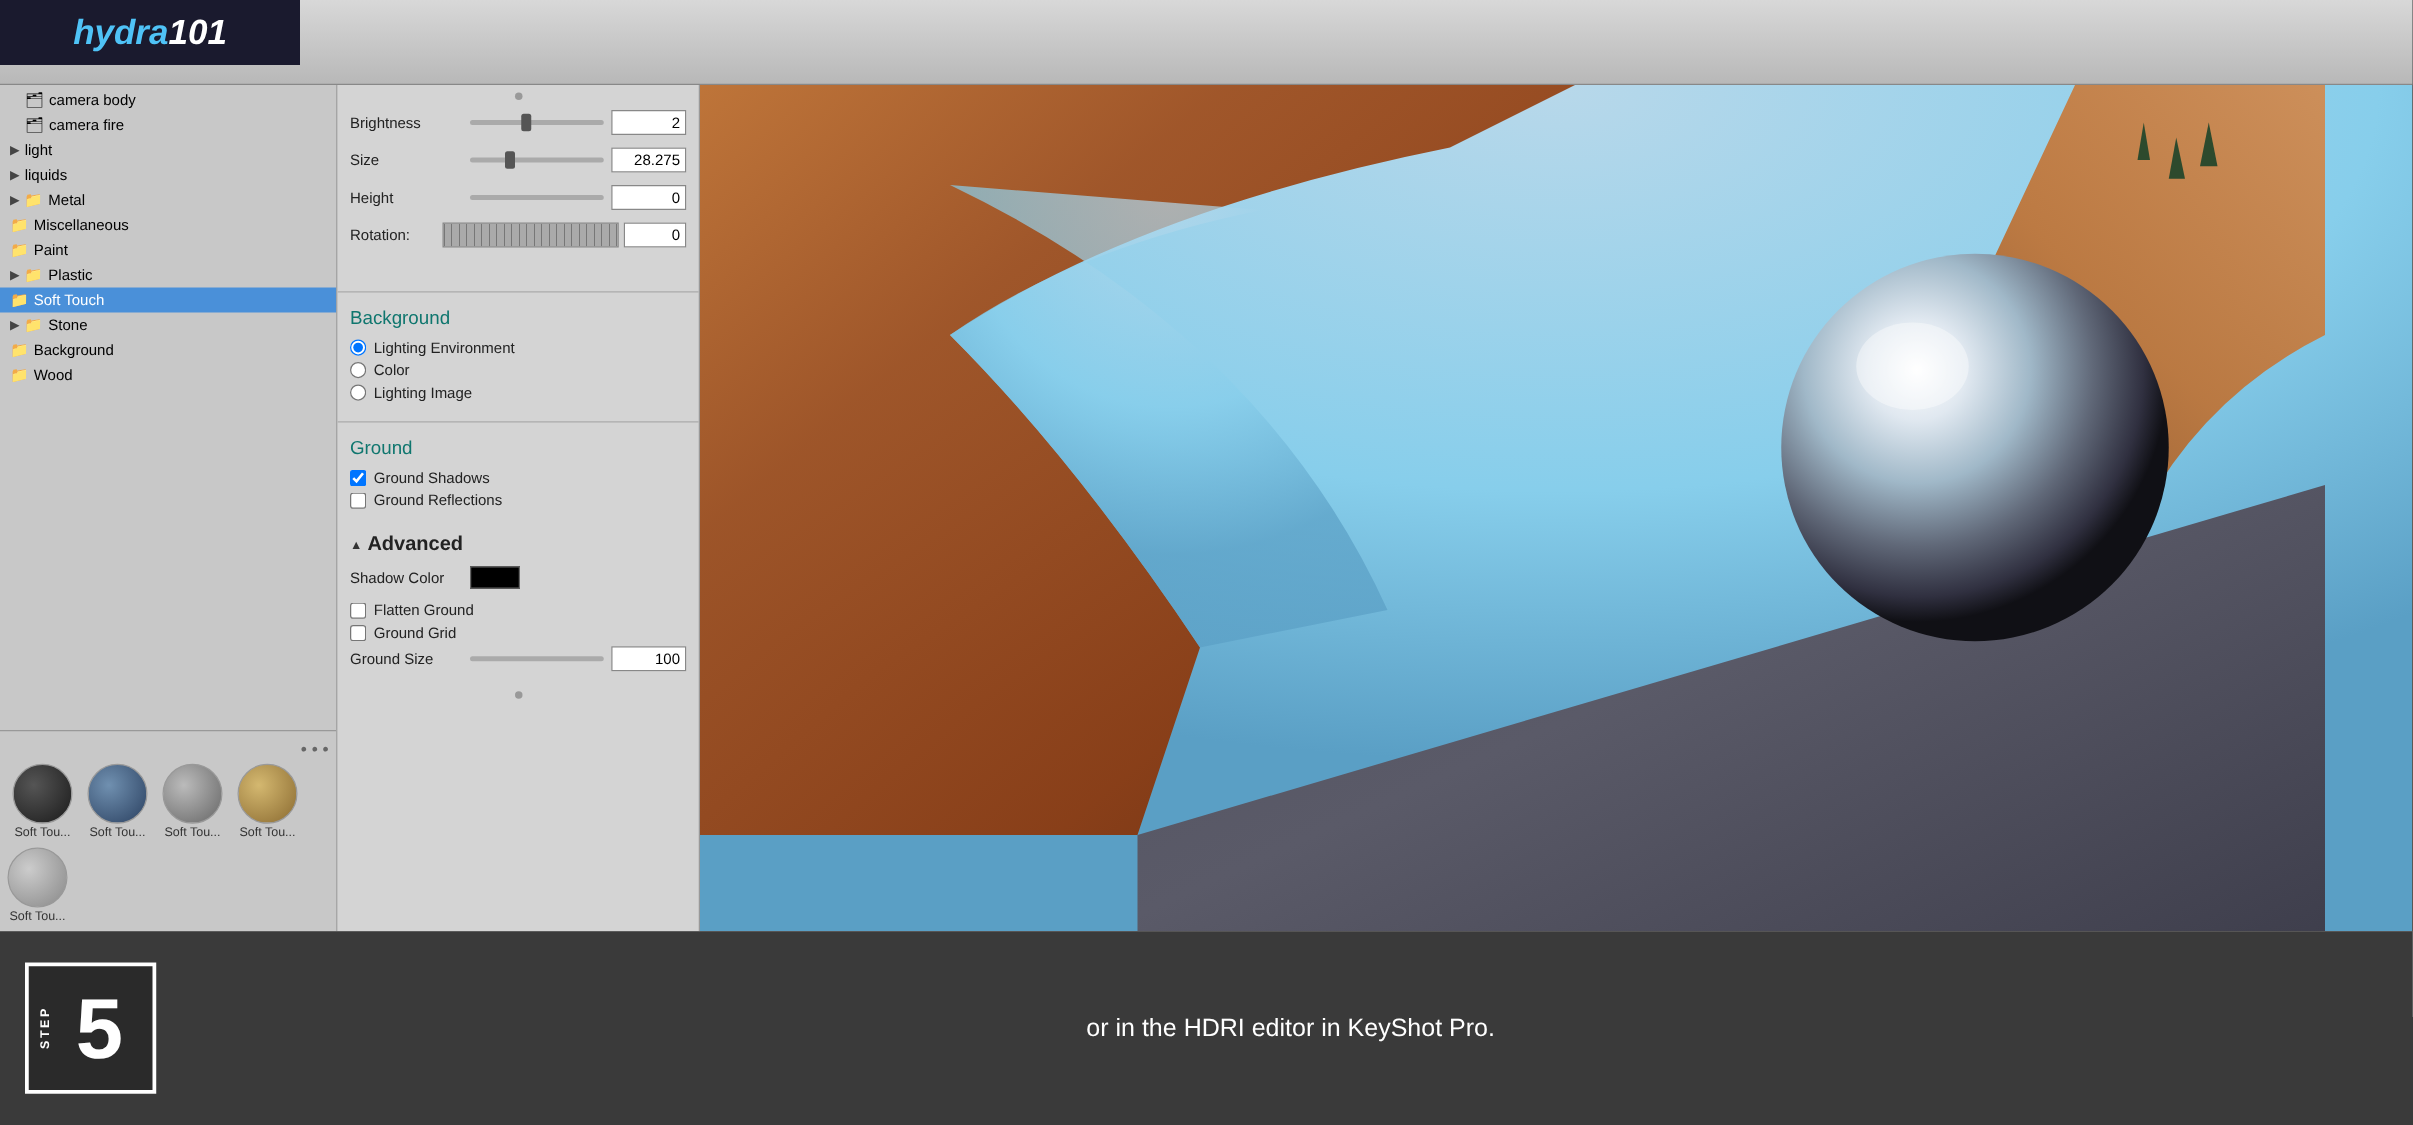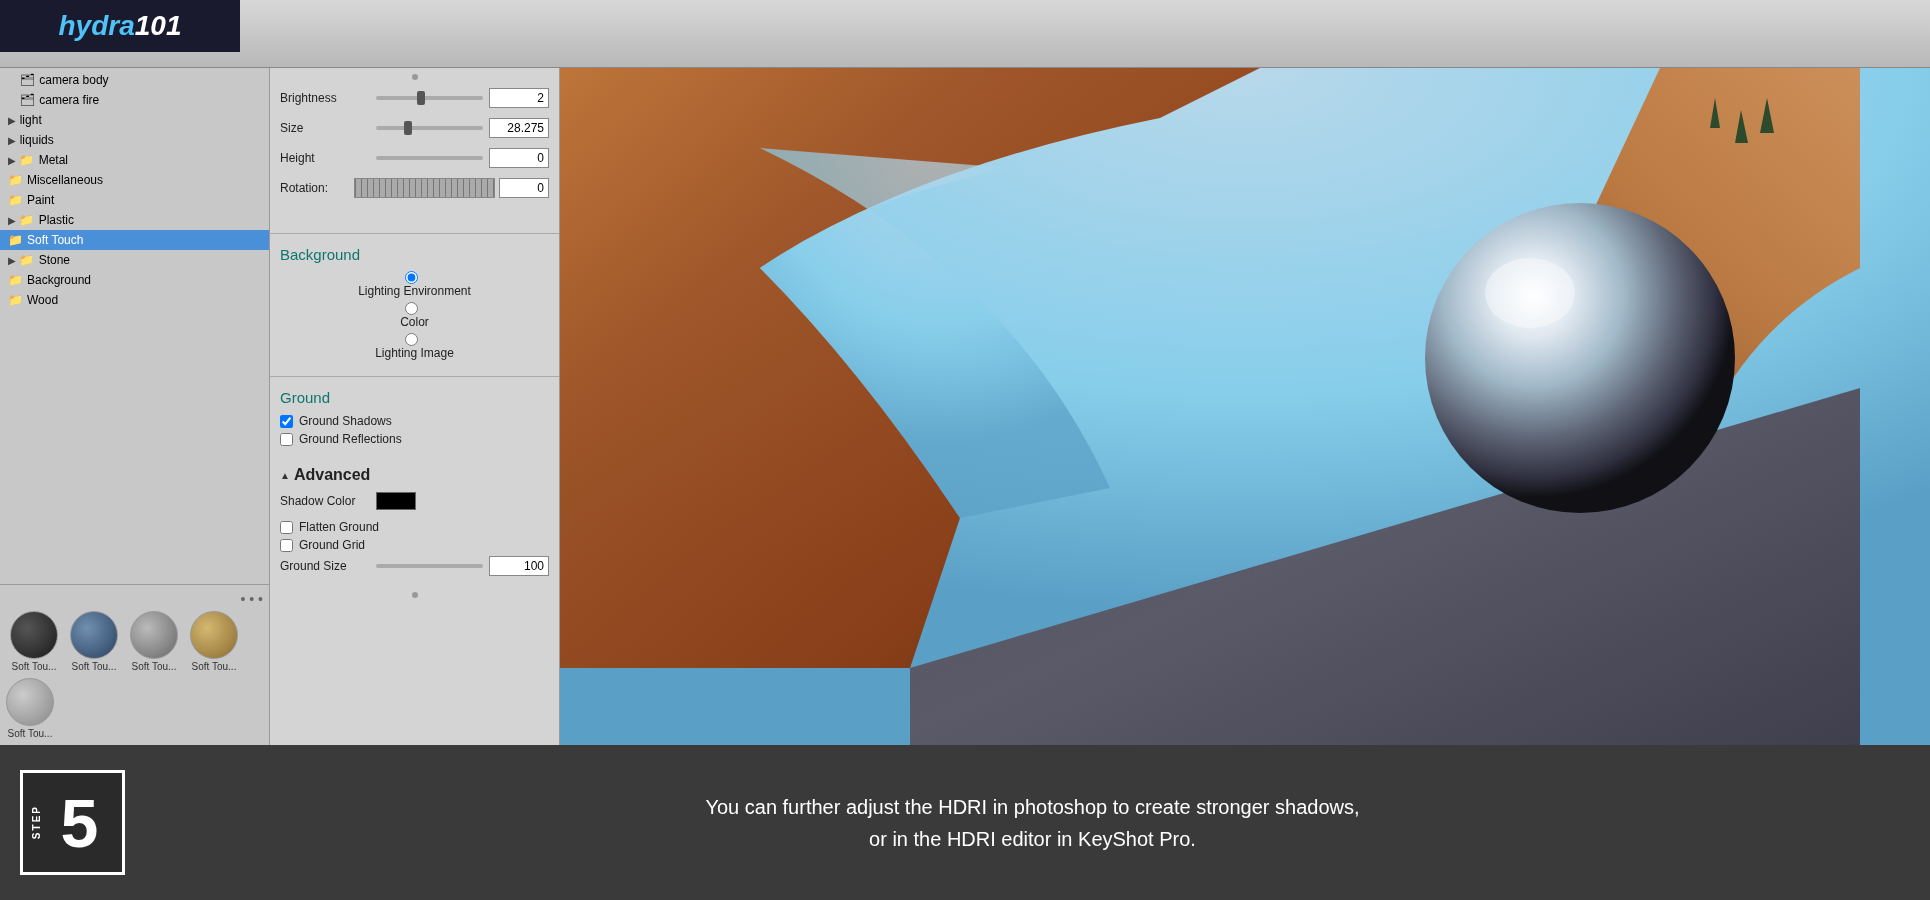--- a/index.html
+++ b/index.html
@@ -173,23 +173,21 @@
 
     .section-header {
       font-size: 15px;
       font-weight: normal;
       color: #0f766e;
       margin-bottom: 8px;
     }
 
     .radio-row {
       display: flex;
-      align-items: center;
       margin-bottom: 4px;
-      flex-direction: column;
     }
     .radio-row input[type=radio] { margin-right: 6px; }
     .radio-row label { font-size: 12px; color: #222; }
 
     .checkbox-row {
       display: flex;
       align-items: center;
       margin-bottom: 4px;
     }
     .checkbox-row input[type=checkbox] { margin-right: 6px; }
@@ -567,16 +565,15 @@
 </div>
 
 <div class="bottom-bar">
   <div class="step-badge">
     <div style="display:flex;align-items:center;width:100%;height:100%;justify-content:center;position:relative;">
       <span style="font-size:10px;color:white;font-weight:bold;letter-spacing:2px;writing-mode:vertical-rl;transform:rotate(180deg);position:absolute;left:8px;">STEP</span>
       <span style="font-size:68px;font-weight:bold;color:white;margin-left:14px;">5</span>
     </div>
   </div>
   <div class="bottom-text">
-    <p>You can further adjust the HDRI in photoshop to create stronger shadows,</p>
     <p>or in the HDRI editor in KeyShot Pro.</p>
   </div>
 </div>
 
 </body></html>

